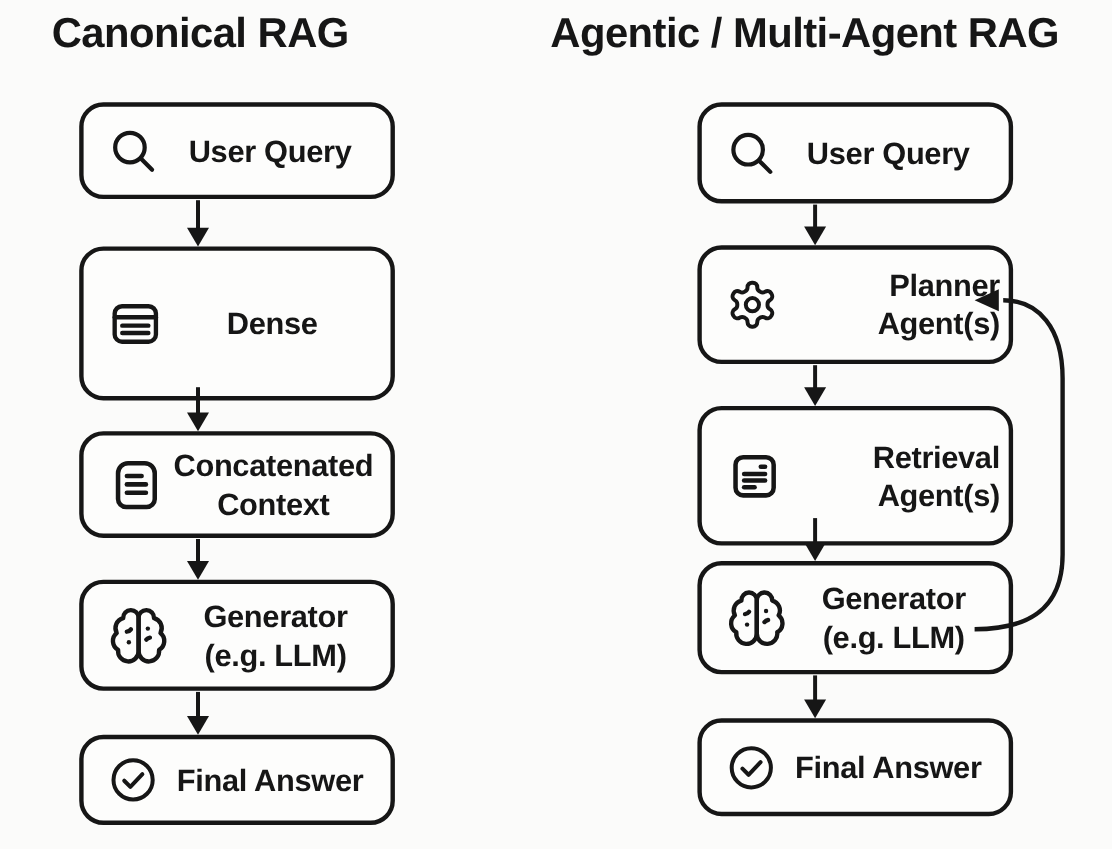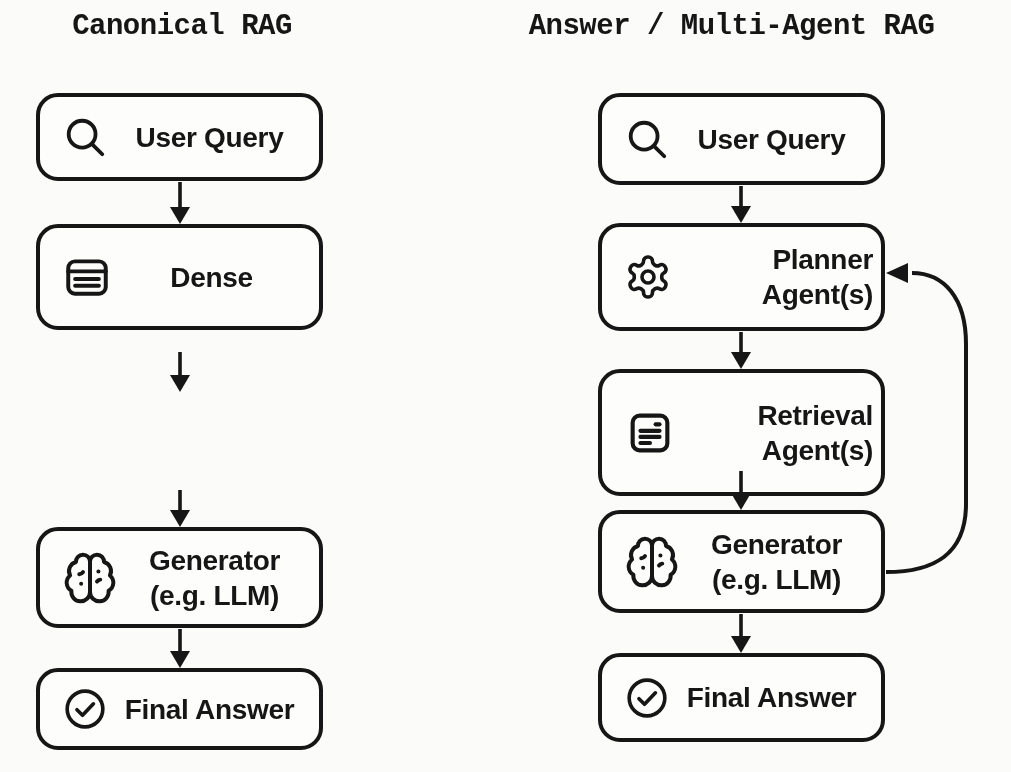--- a/index.html
+++ b/index.html
@@ -14,40 +14,40 @@
     background:var(--bg);
     font-family:"Liberation Sans", sans-serif;
     overflow:hidden;
     position:relative;
   }
   .canvas{position:absolute;inset:0;}
 
   .title{
     position:absolute;
     top:10px;
-    font-size:29px;
+    font-size:38px;
     font-weight:700;
     letter-spacing:-0.5px;
     color:var(--ink);
     text-align:center;
     white-space:nowrap;
-    font-family:Liberation Mono, monospace;
   }
   .title-left{left:22px;width:320px;}
   .title-right{left:478px;width:507px;}
 
   .node{
     position:absolute;
     width:287px;
     background:var(--fill);
     border:4px solid var(--ink);
     border-radius:22px;
     display:flex;
     align-items:center;
     color:var(--ink);
+    margin-left:36px;
   }
   .node .icon{margin-left:22px;display:flex;flex:0 0 auto;color:var(--ink);}
   .node .icon svg{display:block;}
   .node .label{
     flex:1;
     text-align:center;
     font-size:28px;
     font-weight:700;
     line-height:35px;
     letter-spacing:-0.3px;
@@ -57,21 +57,21 @@
   .node.align-left .label{text-align:right;padding-left:16px;}
 
   .i46 svg{width:46px;height:46px;}
   .i48 svg{width:48px;height:48px;}
   .i50 svg{width:50px;height:50px;}
   .i52 svg{width:52px;height:52px;}
   .i56 svg{width:56px;height:56px;}
 
   
   .n-l1{left:36px;top:93px;height:88px;}
-  .n-l2{left:36px;top:224px;height:106px;}
+  .n-l2{left:36px;top:224px;height:140px;}
   .n-l3{left:36px;top:392px;height:97px;}
   .n-l4{left:36px;top:527px;height:101px;}
   .n-l5{left:36px;top:668px;height:82px;}
   .n-r1{left:598px;top:93px;height:92px;}
   .n-r2{left:598px;top:223px;height:108px;}
   .n-r3{left:598px;top:369px;height:127px;}
   .n-r4{left:598px;top:510px;height:103px;}
   .n-r5{left:598px;top:653px;height:89px;}
 
   .overlay{
@@ -82,21 +82,21 @@
   }
   .overlay line, .overlay path{stroke:currentColor;fill:none;}
   .overlay polygon{fill:currentColor;stroke:none;}
 </style>
 </head>
 <body>
 
 <div class="canvas">
 
   <div class="title title-left">Canonical RAG</div>
-  <div class="title title-right">Answer / Multi-Agent RAG</div>
+  <div class="title title-right">Agentic / Multi-Agent RAG</div>
 
   <div class="node n-l1">
     <span class="icon i46">
       <svg viewBox="0 0 24 24" stroke="currentColor" stroke-width="2" fill="none" stroke-linecap="round" stroke-linejoin="round">
         <circle cx="10.5" cy="10.5" r="7"></circle>
           <line x1="15.8" y1="15.8" x2="21" y2="21"></line>
       </svg>
     </span>
     <div class="label">
       <span class="ln">User Query</span>
@@ -110,20 +110,34 @@
         <line x1="3" y1="9.3" x2="21" y2="9.3"></line>
         <line x1="6.3" y1="13" x2="17.7" y2="13"></line>
         <line x1="6.3" y1="16.2" x2="17.7" y2="16.2"></line>
       </svg>
     </span>
     <div class="label">
       <span class="ln">Dense</span>
     </div>
   </div>
 
+  <div class="node n-l3">
+    <span class="icon i52">
+      <svg viewBox="0 0 24 24" stroke="currentColor" stroke-width="1.9" fill="none" stroke-linecap="round" stroke-linejoin="round">
+        <path d="M8.5 2.8h7c2.3 0 4.2 1.9 4.2 4.2v10.8c0 1.9-1.5 3.4-3.4 3.4H7.7c-1.9 0-3.4-1.5-3.4-3.4V7c0-2.3 1.9-4.2 4.2-4.2z"></path>
+        <line x1="8" y1="8.2" x2="14.2" y2="8.2"></line>
+        <line x1="8" y1="11.7" x2="16" y2="11.7"></line>
+        <line x1="8" y1="15.2" x2="16" y2="15.2"></line>
+      </svg>
+    </span>
+    <div class="label">
+      <span class="ln">Concatenated</span>
+      <span class="ln">Context</span>
+    </div>
+  </div>
 
   <div class="node n-l4">
     <span class="icon i56">
       <svg viewBox="0 0 24 24" stroke="currentColor" stroke-width="1.7" fill="none" stroke-linecap="round" stroke-linejoin="round">
         <path d="M12 5a3 3 0 1 0-5.997.125 4 4 0 0 0-2.526 5.77 4 4 0 0 0 .556 6.588A4 4 0 1 0 12 18Z"></path>
         <path d="M12 5a3 3 0 1 1 5.997.125 4 4 0 0 1 2.526 5.77 4 4 0 0 1-.556 6.588A4 4 0 1 1 12 18Z"></path>
         <path d="M9 9.5a2.2 2.2 0 0 1-1.6.9"></path>
         <path d="M15 13.5a2.2 2.2 0 0 1 1.4-.8"></path>
         <path d="M8.2 14.5h.01"></path>
         <path d="M15.6 9.2h.01"></path>

